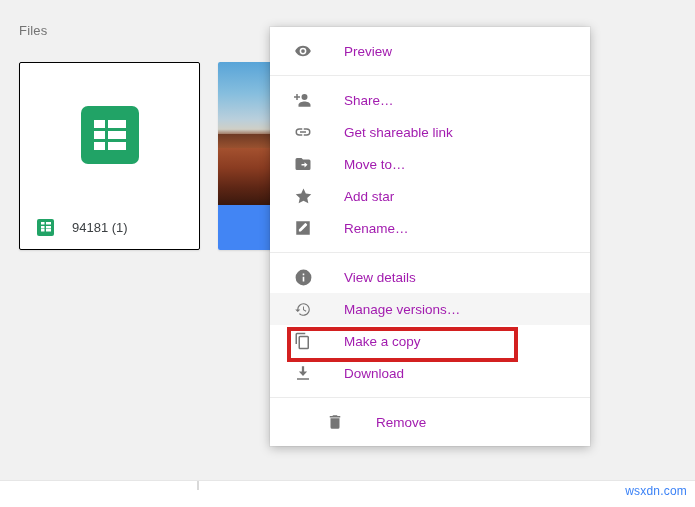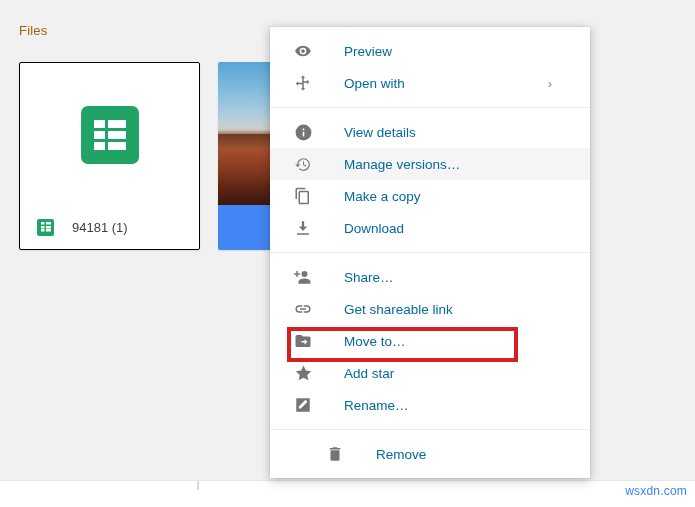--- a/index.html
+++ b/index.html
@@ -22,21 +22,21 @@
     width: 695px;
     height: 480px;
     background: #f1f1f1;
   }
 
   #files-section-title {
     position: absolute;
     left: 19px;
     top: 23px;
     font-size: 13px;
-    color: #a16207;
+    color: #737373;
     letter-spacing: .2px;
   }
 
   
   .file-card {
     position: absolute;
     background: #ffffff;
     border: 1px solid #000000;
     border-radius: 2px;
     box-shadow: 0 1px 2px rgba(0,0,0,.10);
@@ -236,21 +236,21 @@
     display: flex;
     align-items: center;
     justify-content: center;
     color: #5f6368;
   }
   .menu-icon svg { display: block; fill: #757575; }
 
   .menu-label {
     margin-left: 30px;
     font-size: 13.5px;
-    color: #0369a1;
+    color: #a21caf;
     white-space: nowrap;
   }
   .submenu-arrow {
     position: absolute;
     right: 38px;
     color: #8a8a8a;
     font-size: 13px;
     line-height: 1;
   }
 
@@ -327,28 +327,62 @@
 
     <div class="menu-group top">
       <div class="menu-item">
         <span class="menu-icon">
           <svg width="18" height="18" viewBox="0 0 24 24">
               <path d="M12 5C6.5 5 2.7 9.1 1.5 12c1.2 2.9 5 7 10.5 7s9.3-4.1 10.5-7C21.3 9.1 17.5 5 12 5zm0 11.5A4.5 4.5 0 1 1 12 7.5a4.5 4.5 0 0 1 0 9zm0-7a2.5 2.5 0 1 0 0 5 2.5 2.5 0 0 0 0-5z"></path>
             </svg>
         </span>
         <span class="menu-label">Preview</span>
       </div>
-      <div class="menu-item">
-        <span class="menu-icon">
-          <svg width="18" height="18" viewBox="0 0 24 24">
-              <path d="M12 2l3 3h-2v4.5h4.5v-2l3 3-3 3v-2H13V19h2l-3 3-3-3h2v-5.5H5.5v2l-3-3 3-3v2H11V5H9l3-3z"></path>
-            </svg>
-        </span>
-        <span class="menu-label">Open with</span>
-        <span class="submenu-arrow">›</span>
+    </div>
+
+    <div class="menu-group pt">
+      <div class="menu-item">
+        <span class="menu-icon">
+          <svg width="18" height="18" viewBox="0 0 24 24">
+              <path d="M14 12a4 4 0 1 0-4-4 4 4 0 0 0 4 4zm0 2c-3 0-8 1.5-8 4.5V21h16v-2.5c0-3-5-4.5-8-4.5zM5 7V4H3v3H0v2h3v3h2V9h3V7H5z"></path>
+            </svg>
+        </span>
+        <span class="menu-label">Share…</span>
+      </div>
+      <div class="menu-item">
+        <span class="menu-icon">
+          <svg width="18" height="18" viewBox="0 0 24 24">
+              <path d="M3.9 12A3.1 3.1 0 0 1 7 8.9h4V7H7a5 5 0 0 0 0 10h4v-1.9H7A3.1 3.1 0 0 1 3.9 12zM8 13h8v-2H8v2zm9-6h-4v1.9h4a3.1 3.1 0 0 1 0 6.2h-4V17h4a5 5 0 0 0 0-10z"></path>
+            </svg>
+        </span>
+        <span class="menu-label">Get shareable link</span>
+      </div>
+      <div class="menu-item">
+        <span class="menu-icon">
+          <svg width="18" height="18" viewBox="0 0 24 24">
+              <path d="M10 4H4a2 2 0 0 0-2 2v12a2 2 0 0 0 2 2h16a2 2 0 0 0 2-2V8a2 2 0 0 0-2-2h-8l-2-2zm4 5.5l4 3.5-4 3.5V14h-4v-2h4V9.5z"></path>
+            </svg>
+        </span>
+        <span class="menu-label">Move to…</span>
+      </div>
+      <div class="menu-item">
+        <span class="menu-icon">
+          <svg width="19" height="19" viewBox="0 0 24 24">
+              <path d="M12 2l2.9 6.3 6.9.8-5.1 4.7 1.4 6.8L12 17.3 5.9 20.6l1.4-6.8L2.2 9.1l6.9-.8L12 2z"></path>
+            </svg>
+        </span>
+        <span class="menu-label">Add star</span>
+      </div>
+      <div class="menu-item">
+        <span class="menu-icon">
+          <svg width="18" height="18" viewBox="0 0 24 24">
+              <path d="M3 3h18v18H3V3zm14.2 4.1l-1.3-1.3a.9.9 0 0 0-1.3 0L6.5 14v2.6h2.6l8.1-8.1a.9.9 0 0 0 0-1.4z"></path>
+            </svg>
+        </span>
+        <span class="menu-label">Rename…</span>
       </div>
     </div>
 
     <div class="menu-group pt">
       <div class="menu-item">
         <span class="menu-icon">
           <svg width="19" height="19" viewBox="0 0 24 24">
               <path d="M12 2a10 10 0 1 0 0 20 10 10 0 0 0 0-20zm1 15h-2v-6h2v6zm0-8h-2V7h2v2z"></path>
             </svg>
         </span>
@@ -370,63 +404,20 @@
         </span>
         <span class="menu-label">Make a copy</span>
       </div>
       <div class="menu-item">
         <span class="menu-icon">
           <svg width="18" height="18" viewBox="0 0 24 24">
               <path d="M10.5 3h3v7h4l-5.5 6L6.5 10h4V3zM4 19h16v2H4v-2z"></path>
             </svg>
         </span>
         <span class="menu-label">Download</span>
-      </div>
-    </div>
-
-    <div class="menu-group pt">
-      <div class="menu-item">
-        <span class="menu-icon">
-          <svg width="18" height="18" viewBox="0 0 24 24">
-              <path d="M14 12a4 4 0 1 0-4-4 4 4 0 0 0 4 4zm0 2c-3 0-8 1.5-8 4.5V21h16v-2.5c0-3-5-4.5-8-4.5zM5 7V4H3v3H0v2h3v3h2V9h3V7H5z"></path>
-            </svg>
-        </span>
-        <span class="menu-label">Share…</span>
-      </div>
-      <div class="menu-item">
-        <span class="menu-icon">
-          <svg width="18" height="18" viewBox="0 0 24 24">
-              <path d="M3.9 12A3.1 3.1 0 0 1 7 8.9h4V7H7a5 5 0 0 0 0 10h4v-1.9H7A3.1 3.1 0 0 1 3.9 12zM8 13h8v-2H8v2zm9-6h-4v1.9h4a3.1 3.1 0 0 1 0 6.2h-4V17h4a5 5 0 0 0 0-10z"></path>
-            </svg>
-        </span>
-        <span class="menu-label">Get shareable link</span>
-      </div>
-      <div class="menu-item">
-        <span class="menu-icon">
-          <svg width="18" height="18" viewBox="0 0 24 24">
-              <path d="M10 4H4a2 2 0 0 0-2 2v12a2 2 0 0 0 2 2h16a2 2 0 0 0 2-2V8a2 2 0 0 0-2-2h-8l-2-2zm4 5.5l4 3.5-4 3.5V14h-4v-2h4V9.5z"></path>
-            </svg>
-        </span>
-        <span class="menu-label">Move to…</span>
-      </div>
-      <div class="menu-item">
-        <span class="menu-icon">
-          <svg width="19" height="19" viewBox="0 0 24 24">
-              <path d="M12 2l2.9 6.3 6.9.8-5.1 4.7 1.4 6.8L12 17.3 5.9 20.6l1.4-6.8L2.2 9.1l6.9-.8L12 2z"></path>
-            </svg>
-        </span>
-        <span class="menu-label">Add star</span>
-      </div>
-      <div class="menu-item">
-        <span class="menu-icon">
-          <svg width="18" height="18" viewBox="0 0 24 24">
-              <path d="M3 3h18v18H3V3zm14.2 4.1l-1.3-1.3a.9.9 0 0 0-1.3 0L6.5 14v2.6h2.6l8.1-8.1a.9.9 0 0 0 0-1.4z"></path>
-            </svg>
-        </span>
-        <span class="menu-label">Rename…</span>
       </div>
     </div>
 
     <div class="menu-group pt">
       <div class="menu-item">
         <span class="menu-icon">
           <svg width="18" height="18" viewBox="0 0 24 24">
               <path d="M6 19a2 2 0 0 0 2 2h8a2 2 0 0 0 2-2V7H6v12zM19 4h-3.5l-1-1h-5l-1 1H5v2h14V4z"></path>
             </svg>
         </span>

